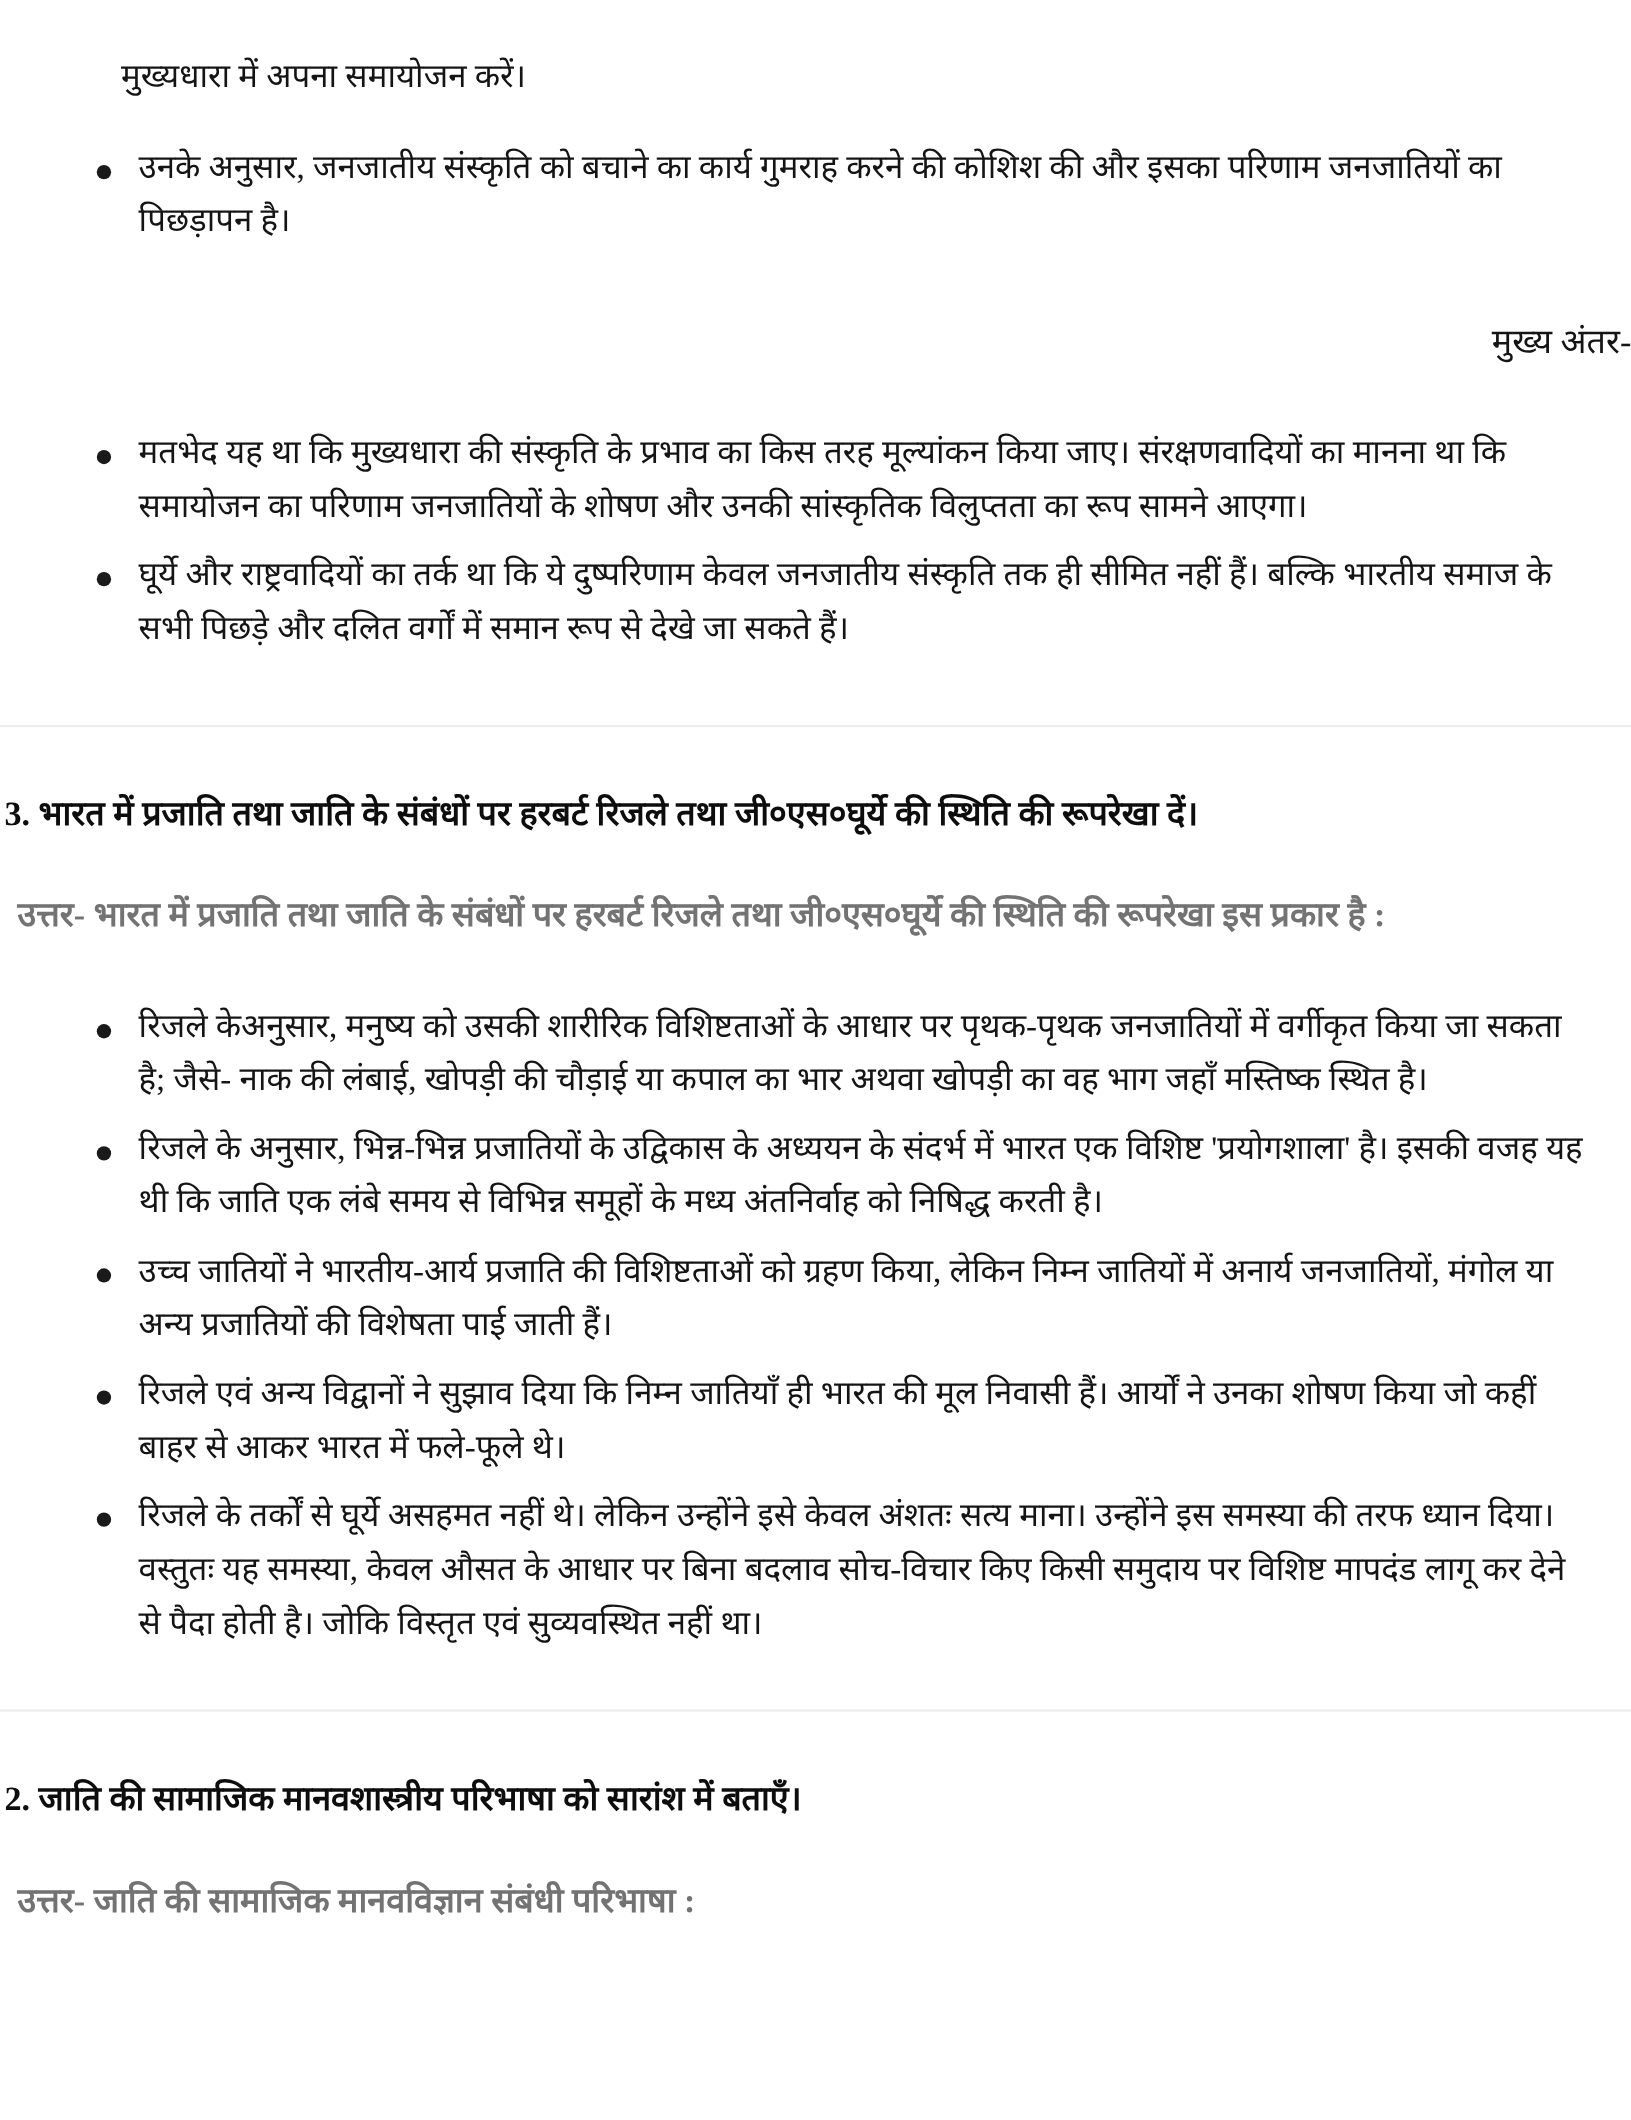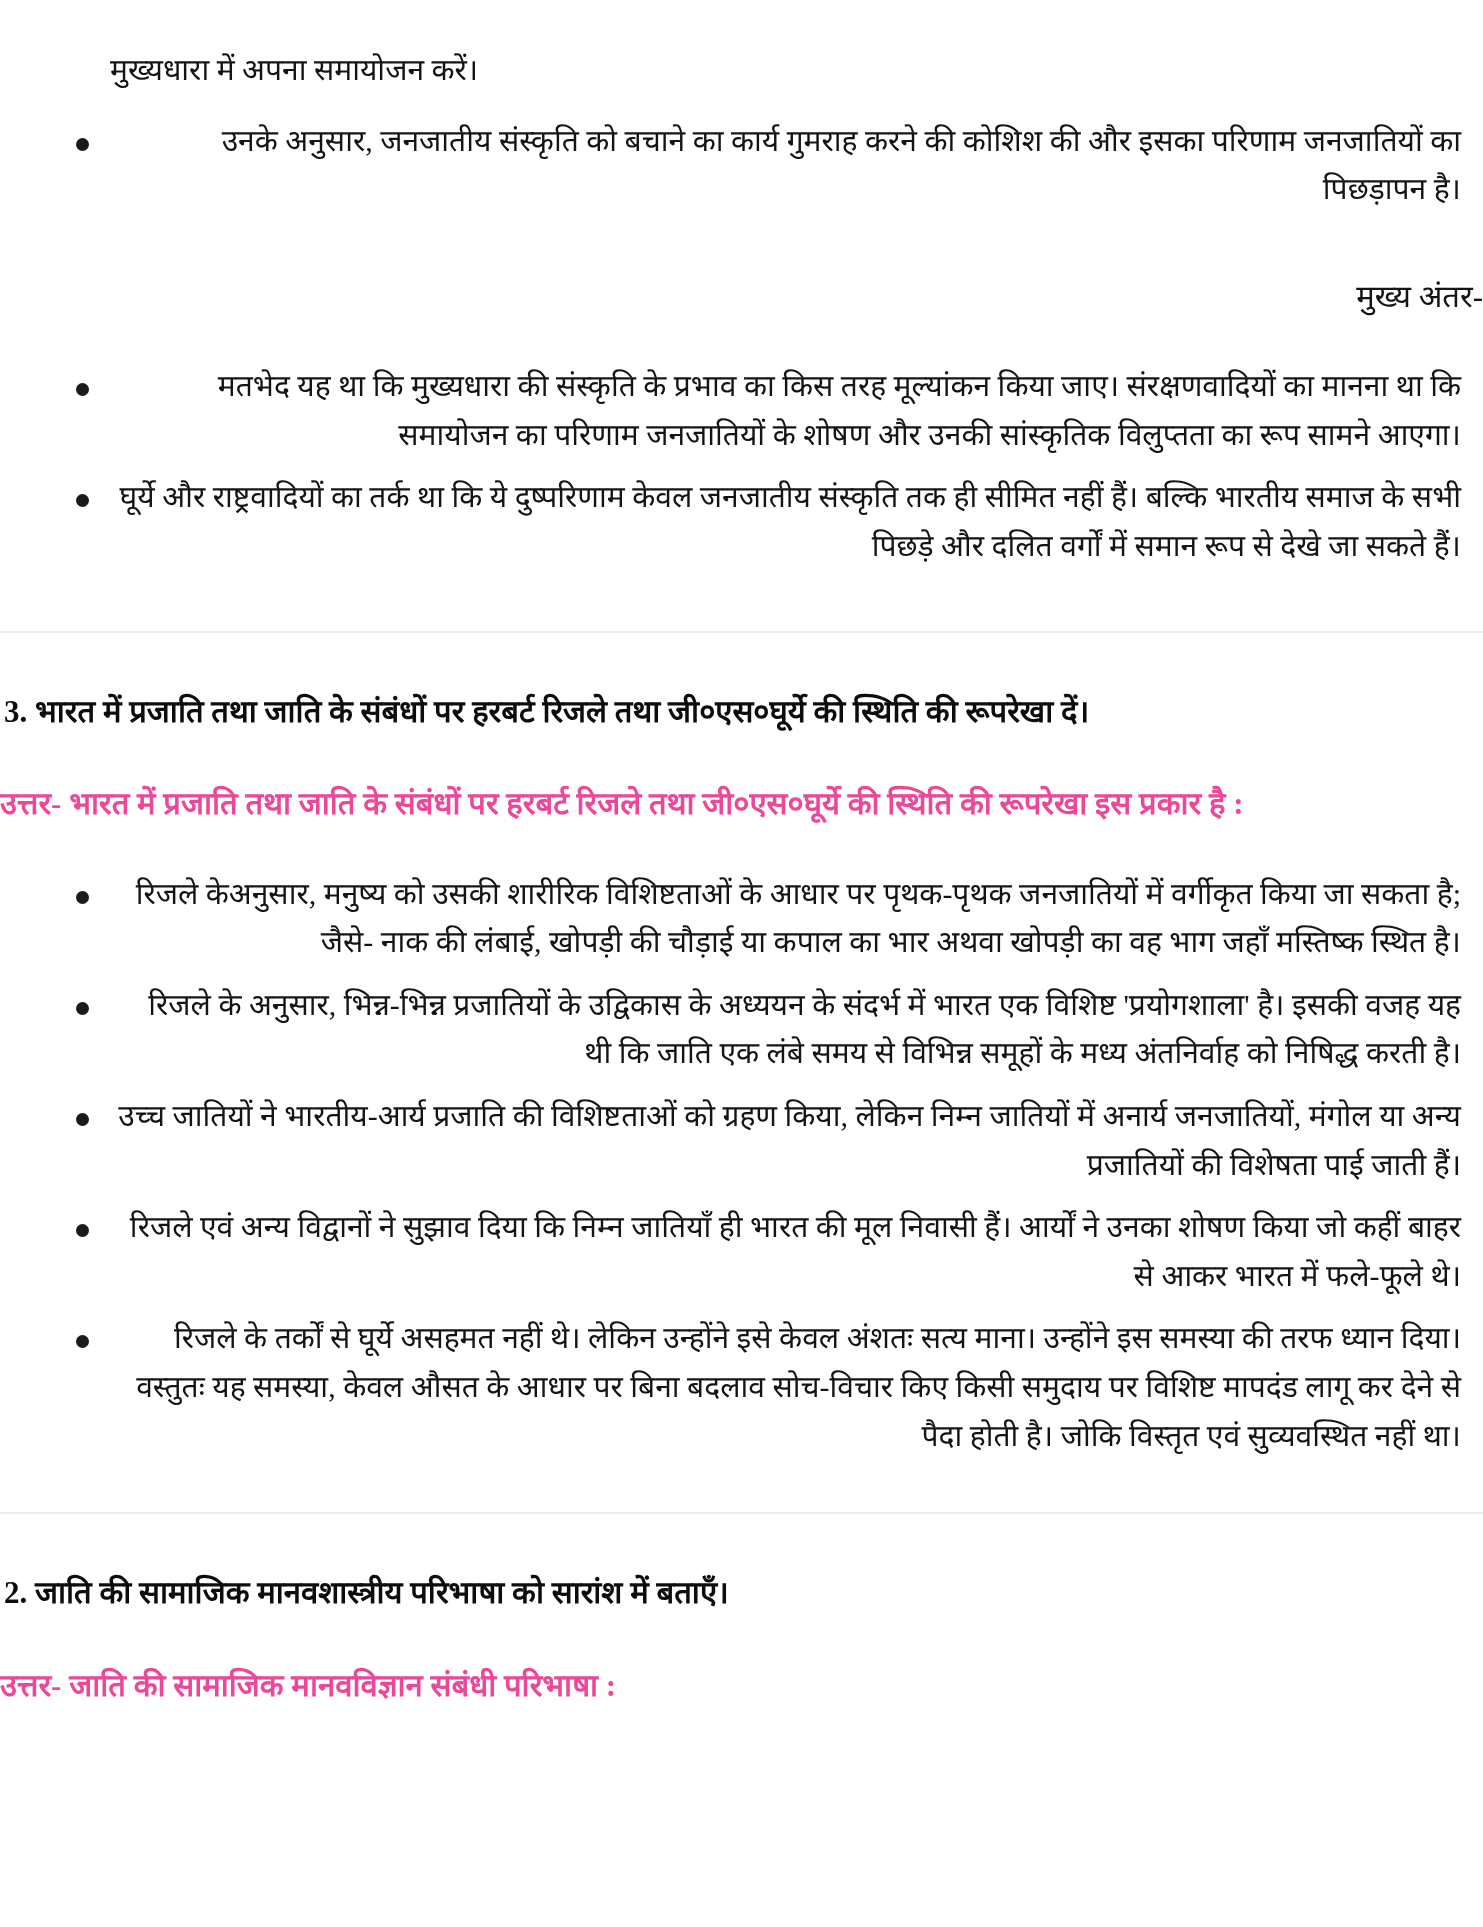--- a/index.html
+++ b/index.html
@@ -35,23 +35,22 @@
 
   
   .cont {
     padding-left: 110px;
     padding-right: 20px;
   }
 
   
   ul.bullets {
     list-style: none;
-    margin: 4px;
+    margin: 16px;
     padding: 0;
-    text-align: right;
   }
   ul.bullets > li {
     position: relative;
     padding-left: 110px;
     padding-right: 18px;
     margin: 0 0 14px 0;
     font-size: 30px;
     line-height: 1.62;
     color: #141414;
   }
@@ -80,23 +79,23 @@
     font-size: 31px;
     line-height: 1.5;
     color: #0d0d0d;
     margin: 0;
     padding-left: 4px;
     font-weight: 700;
   }
   .answer-lead {
     font-size: 31px;
     line-height: 1.5;
-    color: #ec4899;
+    color: #737373;
     margin: 0;
-    padding-left: 0;
+    padding-left: 16px;
     font-weight: 700;
   }
 
   hr.divider {
     border: 0;
     height: 2px;
     background: #ededed;
     margin: 0;
     width: 100%;
   }

